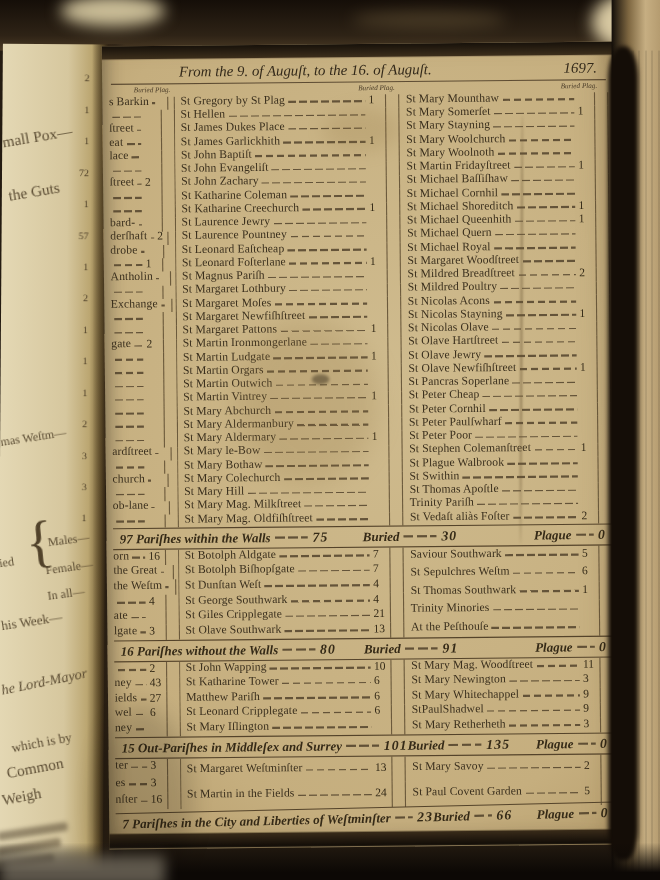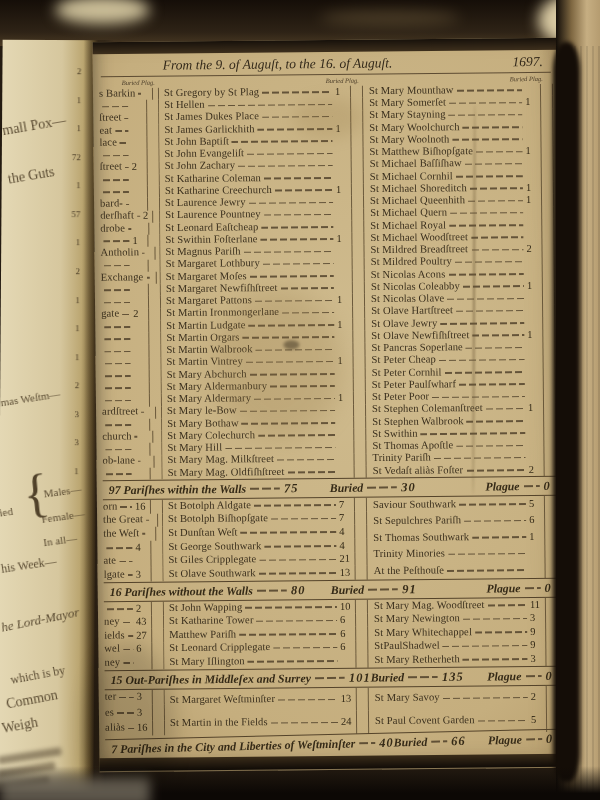--- a/index.html
+++ b/index.html
@@ -460,21 +460,21 @@
           </div>
 
           <div class="prow">
             <span class="pname">St Leonard Eaſtcheap</span>
             <span class="lead"></span>
             <span class="bnum"></span>
             <span class="plag"></span>
           </div>
 
           <div class="prow">
-            <span class="pname">St Swithin Foſterlane</span>
+            <span class="pname">St Leonard Foſterlane</span>
             <span class="lead"></span>
             <span class="bnum">1</span>
             <span class="plag"></span>
           </div>
 
           <div class="prow">
             <span class="pname">St Magnus Pariſh</span>
             <span class="lead"></span>
             <span class="bnum"></span>
             <span class="plag"></span>
@@ -523,21 +523,21 @@
           </div>
 
           <div class="prow">
             <span class="pname">St Martin Orgars</span>
             <span class="lead"></span>
             <span class="bnum"></span>
             <span class="plag"></span>
           </div>
 
           <div class="prow">
-            <span class="pname">St Martin Walbrook</span>
+            <span class="pname">St Martin Outwich</span>
             <span class="lead"></span>
             <span class="bnum"></span>
             <span class="plag"></span>
           </div>
 
           <div class="prow">
             <span class="pname">St Martin Vintrey</span>
             <span class="lead"></span>
             <span class="bnum">1</span>
             <span class="plag"></span>
@@ -637,21 +637,21 @@
           </div>
 
           <div class="prow">
             <span class="pname">St Mary Woolnoth</span>
             <span class="lead"></span>
             <span class="bnum"></span>
             <span class="plag"></span>
           </div>
 
           <div class="prow">
-            <span class="pname">St Matthew Biſhopſgate</span>
+            <span class="pname">St Martin Fridayſtreet</span>
             <span class="lead"></span>
             <span class="bnum">1</span>
             <span class="plag"></span>
           </div>
 
           <div class="prow">
             <span class="pname">St Michael Baſſiſhaw</span>
             <span class="lead"></span>
             <span class="bnum"></span>
             <span class="plag"></span>
@@ -686,21 +686,21 @@
           </div>
 
           <div class="prow">
             <span class="pname">St Michael Royal</span>
             <span class="lead"></span>
             <span class="bnum"></span>
             <span class="plag"></span>
           </div>
 
           <div class="prow">
-            <span class="pname">St Michael Woodſtreet</span>
+            <span class="pname">St Margaret Woodſtreet</span>
             <span class="lead"></span>
             <span class="bnum"></span>
             <span class="plag"></span>
           </div>
 
           <div class="prow">
             <span class="pname">St Mildred Breadſtreet</span>
             <span class="lead"></span>
             <span class="bnum">2</span>
             <span class="plag"></span>
@@ -714,21 +714,21 @@
           </div>
 
           <div class="prow">
             <span class="pname">St Nicolas Acons</span>
             <span class="lead"></span>
             <span class="bnum"></span>
             <span class="plag"></span>
           </div>
 
           <div class="prow">
-            <span class="pname">St Nicolas Coleabby</span>
+            <span class="pname">St Nicolas Stayning</span>
             <span class="lead"></span>
             <span class="bnum">1</span>
             <span class="plag"></span>
           </div>
 
           <div class="prow">
             <span class="pname">St Nicolas Olave</span>
             <span class="lead"></span>
             <span class="bnum"></span>
             <span class="plag"></span>
@@ -791,21 +791,21 @@
           </div>
 
           <div class="prow">
             <span class="pname">St Stephen Colemanſtreet</span>
             <span class="lead"></span>
             <span class="bnum">1</span>
             <span class="plag"></span>
           </div>
 
           <div class="prow">
-            <span class="pname">St Stephen Walbrook</span>
+            <span class="pname">St Plague Walbrook</span>
             <span class="lead"></span>
             <span class="bnum"></span>
             <span class="plag"></span>
           </div>
 
           <div class="prow">
             <span class="pname">St Swithin</span>
             <span class="lead"></span>
             <span class="bnum"></span>
             <span class="plag"></span>
@@ -863,21 +863,21 @@
           </div>
 
           <div class="prow">
             <span class="pname">the Great</span>
             <span class="lead"></span>
             <span class="bnum"></span>
             <span class="plag"></span>
           </div>
 
           <div class="prow">
-            <span class="pname">the Weſt</span>
+            <span class="pname">the Weſtm</span>
             <span class="lead"></span>
             <span class="bnum"></span>
             <span class="plag"></span>
           </div>
 
           <div class="prow">
             <span class="pname"></span>
             <span class="lead"></span>
             <span class="bnum">4</span>
             <span class="plag"></span>
@@ -944,21 +944,21 @@
       <div class="col c3">
 
           <div class="prow">
             <span class="pname">Saviour Southwark</span>
             <span class="lead"></span>
             <span class="bnum">5</span>
             <span class="plag"></span>
           </div>
 
           <div class="prow">
-            <span class="pname">St Sepulchres Pariſh</span>
+            <span class="pname">St Sepulchres Weſtm</span>
             <span class="lead"></span>
             <span class="bnum">6</span>
             <span class="plag"></span>
           </div>
 
           <div class="prow">
             <span class="pname">St Thomas Southwark</span>
             <span class="lead"></span>
             <span class="bnum">1</span>
             <span class="plag"></span>
@@ -1141,21 +1141,21 @@
           </div>
 
           <div class="prow">
             <span class="pname">es</span>
             <span class="lead"></span>
             <span class="bnum">3</span>
             <span class="plag"></span>
           </div>
 
           <div class="prow">
-            <span class="pname">aliàs</span>
+            <span class="pname">nſter</span>
             <span class="lead"></span>
             <span class="bnum">16</span>
             <span class="plag"></span>
           </div>
         </div>
       <div class="col c2">
 
           <div class="prow">
             <span class="pname">St Margaret Weſtminſter</span>
             <span class="lead"></span>
@@ -1185,21 +1185,21 @@
             <span class="bnum">5</span>
             <span class="plag"></span>
           </div>
         </div>
     </div>
 
     <div class="trow last">
       <span class="tgrp g1">
         <span>7 Pariſhes in the City and Liberties of Weſtminſter</span>
         <span class="tdash short"></span>
-        <span class="tval">40</span>
+        <span class="tval">23</span>
       </span>
       <span class="tgrp g2">
         <span>Buried</span>
         <span class="tdash short"></span>
         <span class="tval">66</span>
       </span>
       <span class="tgrp g3">
         <span>Plague</span>
         <span class="tdash short"></span>
         <span class="tval">0</span>

